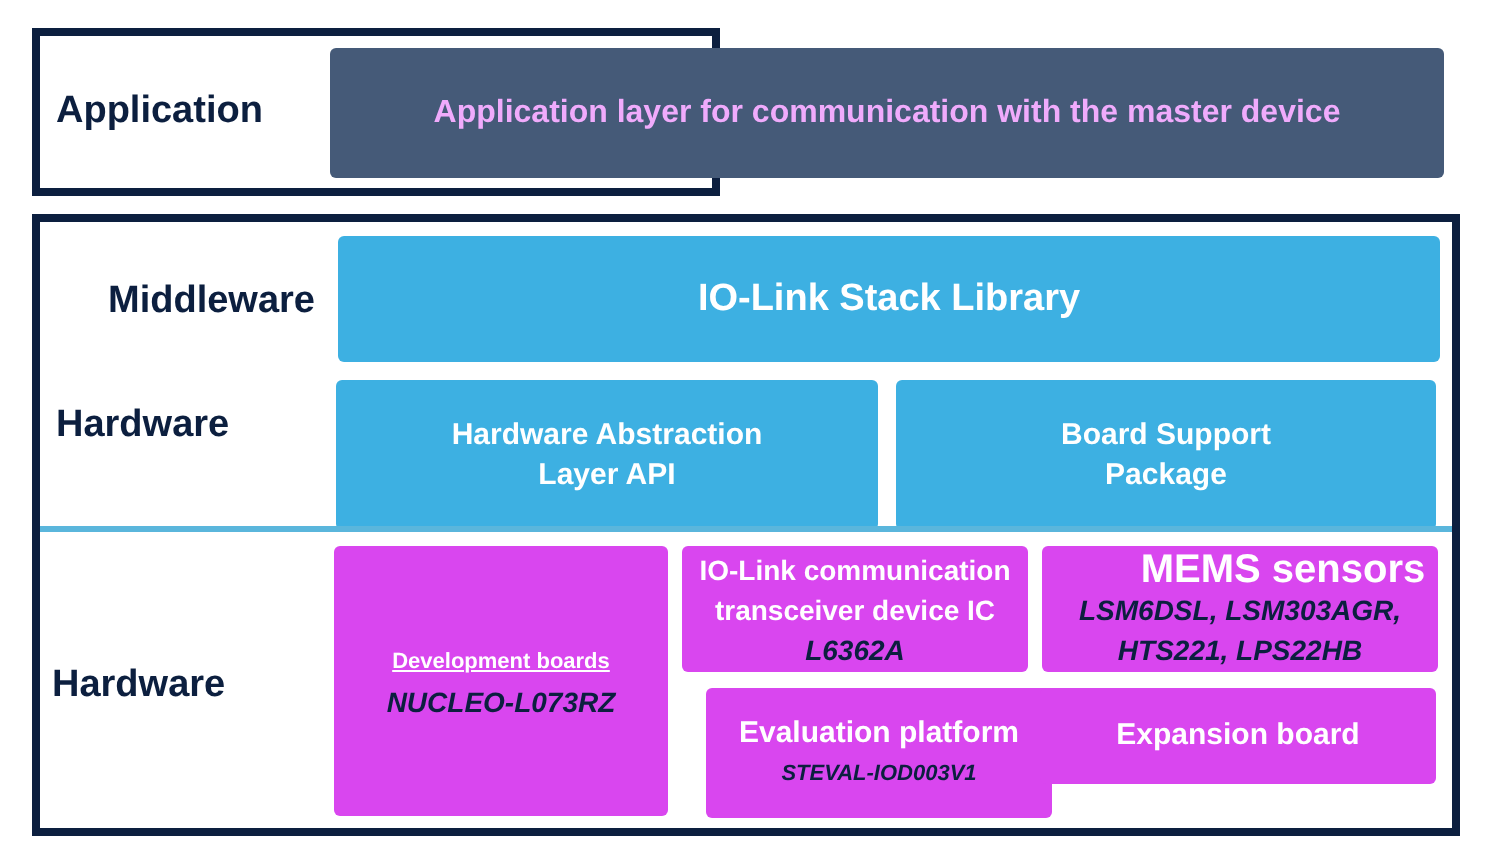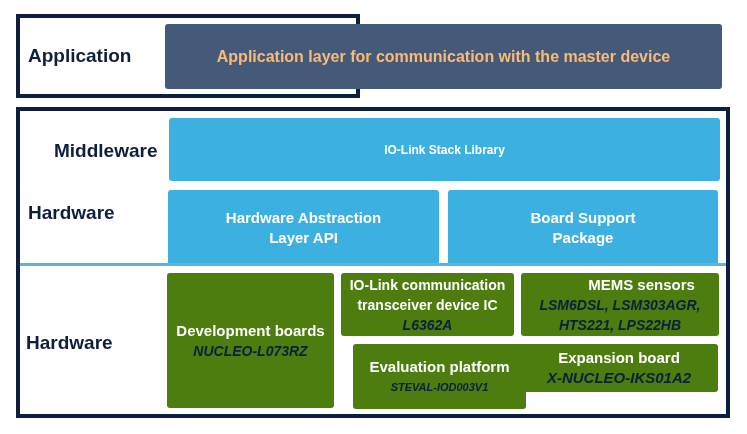--- a/index.html
+++ b/index.html
@@ -3,78 +3,77 @@
 <meta charset="utf-8">
 <style>
   html, body { margin: 0; padding: 0; background: #ffffff; }
   body { width: 747px; height: 434px; position: relative; overflow: hidden;
          font-family: "Liberation Sans", sans-serif; font-weight: bold; }
   .frame { position: absolute; border: 4px solid #0c1f3f; box-sizing: border-box; background: #fff; }
   .lbl { position: absolute; color: #0c1f3f; font-size: 19px; line-height: 19px; }
   .box { position: absolute; box-sizing: border-box; border-radius: 3px;
          display: flex; flex-direction: column; align-items: center; justify-content: center;
          text-align: center; }
-  .dark { background: #455a78; color: #fdba74; font-size: 16px; }
+  .dark { background: #455a78; color: #f0abfc; font-size: 16px; }
   .blue { background: #3db0e2; color: #ffffff; font-size: 15px; line-height: 20px; }
-  .grey { background: #4d7c0f; font-size: 14px; line-height: 20px; }
+  .grey { background: #d946ef; font-size: 14px; line-height: 20px; }
   .grey .t { color: #ffffff; }
   .grey .s { color: #0c1f3f; font-style: italic; }
   .divider { position: absolute; background: #5ab6dc; height: 3px; }
 </style>
 </head>
 <body>
 
 <div class="frame" style="left:16px; top:14px; width:342px; height:0;"></div>
 <div class="frame" style="left:16px; top:14px; width:344px; height:84px;"></div>
 <div class="lbl" style="left:28px; top:46px;">Application</div>
 <div class="box dark" style="left:165px; top:24px; width:557px; height:65px;">
   <span>Application layer for communication with the master device</span>
 </div>
 
 <div class="frame" style="left:16px; top:107px; width:714px; height:311px;"></div>
 
 <div class="lbl" style="left:26px; top:141px;margin-left:28px;">Middleware</div>
-<div class="box blue" style="left:169px; top:118px; width:551px; height:63px; font-size:12px;">
+<div class="box blue" style="left:169px; top:118px; width:551px; height:63px; font-size:19px;">
   <span>IO-Link Stack Library</span>
 </div>
 
 <div class="lbl" style="left:24px; top:203px; text-align:left;">
   <div style="padding-left:4px;">Hardware</div>
 </div>
 <div class="box blue" style="left:168px; top:190px; width:271px; height:75px;">
   <span>Hardware Abstraction</span>
   <span>Layer API</span>
 </div>
 <div class="box blue" style="left:448px; top:190px; width:270px; height:75px;">
   <span>Board Support</span>
   <span>Package</span>
 </div>
 
 <div class="divider" style="left:20px; top:263px; width:706px;"></div>
 
 <div class="lbl" style="left:26px; top:333px;">Hardware</div>
 
 <div class="box grey" style="left:167px; top:273px; width:167px; height:135px;">
-  <span class="t" style="font-size:15px;">Development boards</span>
+  <span class="t" style="font-size:11px;text-decoration:underline;">Development boards</span>
   <span class="s">NUCLEO-L073RZ</span>
 </div>
 
 <div class="box grey" style="left:341px; top:273px; width:173px; height:63px;">
   <span class="t">IO-Link communication</span>
   <span class="t">transceiver device IC</span>
   <span class="s">L6362A</span>
 </div>
 
 <div class="box grey" style="left:521px; top:273px; width:198px; height:63px;">
-  <span class="t" style="font-size:15px;padding-left:43px;">MEMS sensors</span>
+  <span class="t" style="font-size:20px;padding-left:43px;">MEMS sensors</span>
   <span class="s">LSM6DSL, LSM303AGR,</span>
   <span class="s">HTS221, LPS22HB</span>
 </div>
 
 <div class="box grey" style="left:353px; top:344px; width:173px; height:65px;">
   <span class="t" style="font-size:15px;">Evaluation platform</span>
   <span class="s" style="font-size:11px;">STEVAL-IOD003V1</span>
 </div>
 
 <div class="box grey" style="left:520px; top:344px; width:198px; height:48px;">
   <span class="t" style="font-size:15px;">Expansion board</span>
-  <span class="s" style="font-size:15px;">X-NUCLEO-IKS01A2</span>
 </div>
 
 </body></html>

